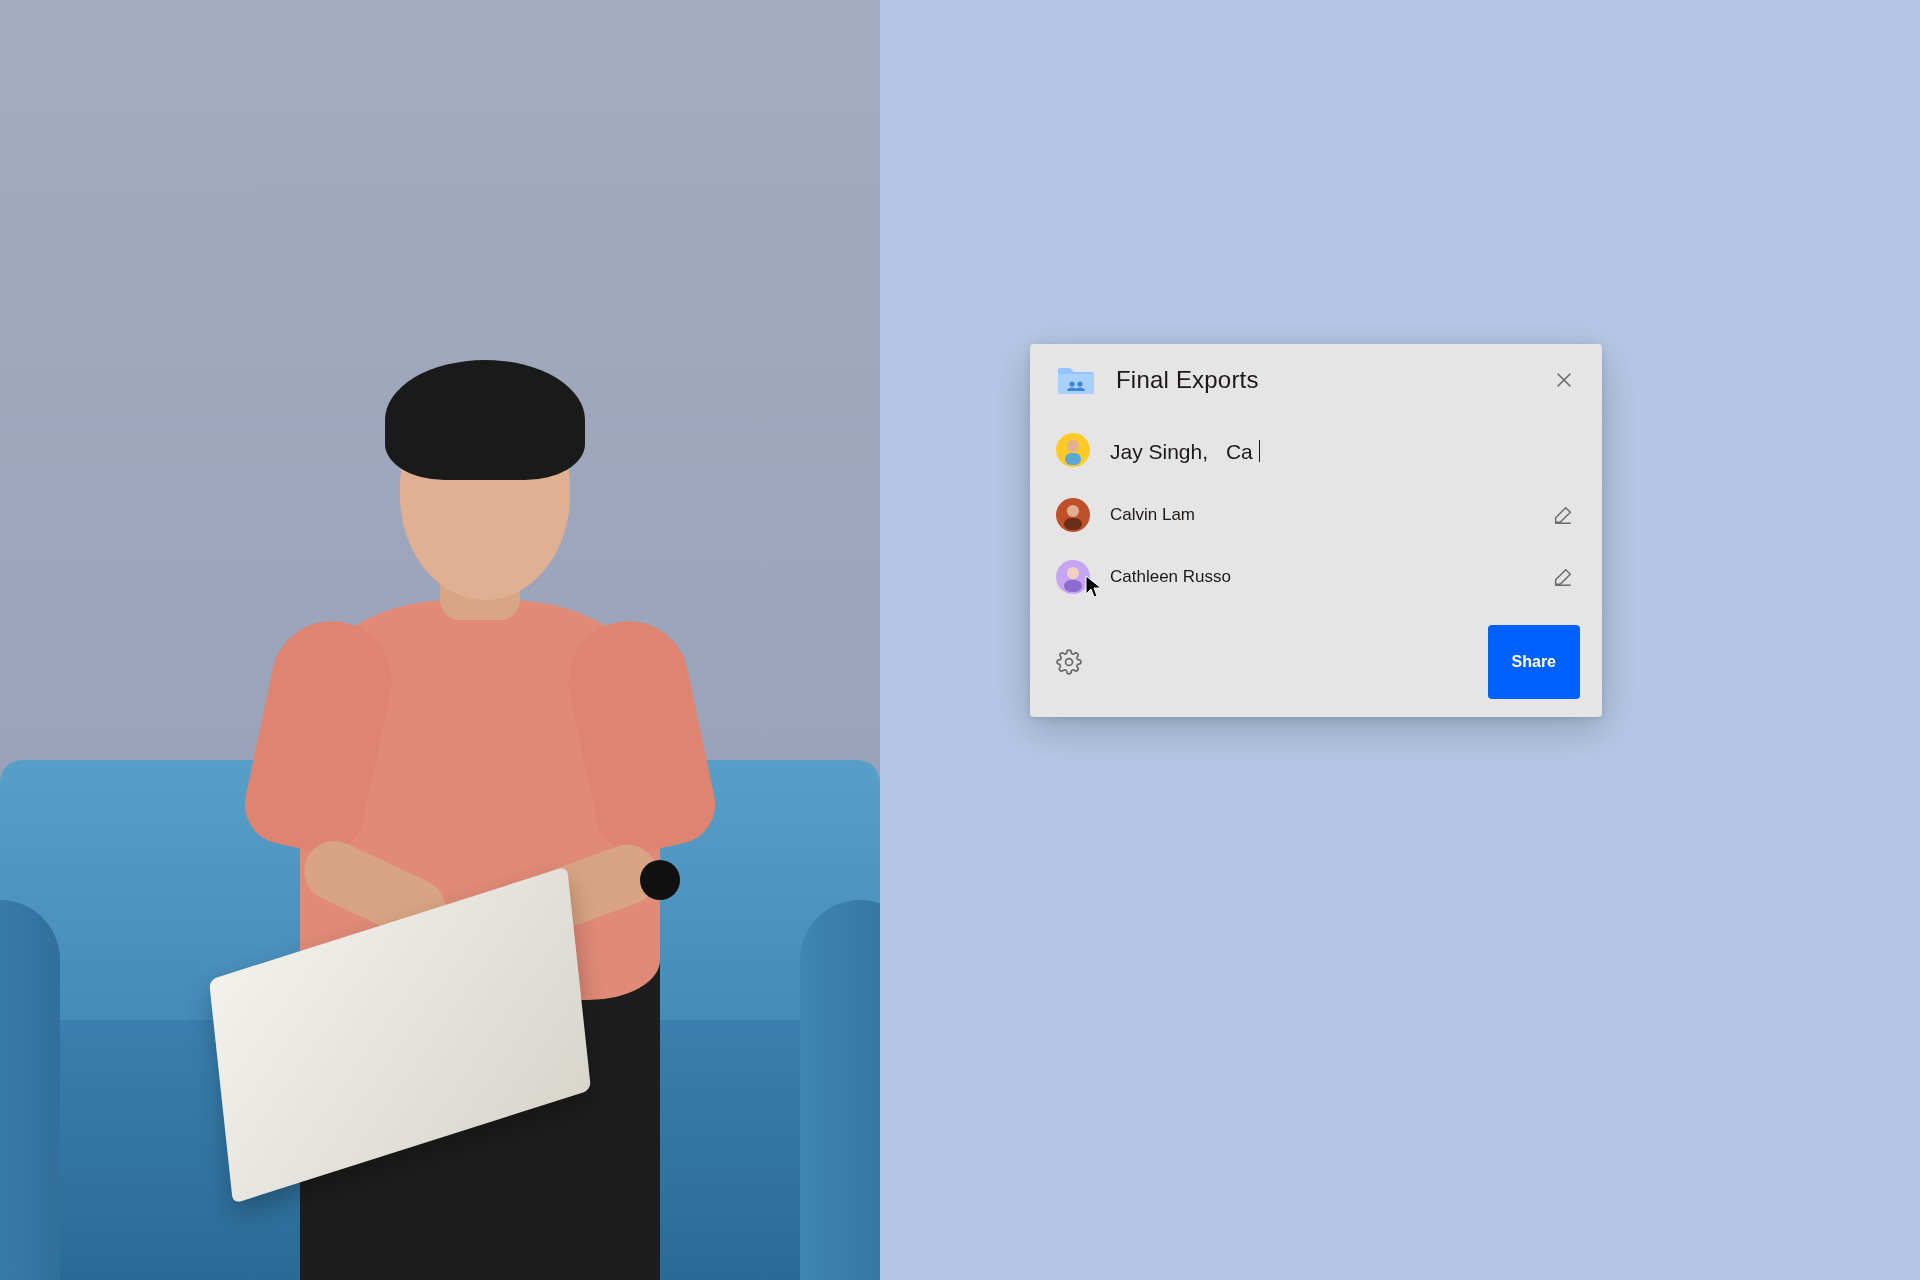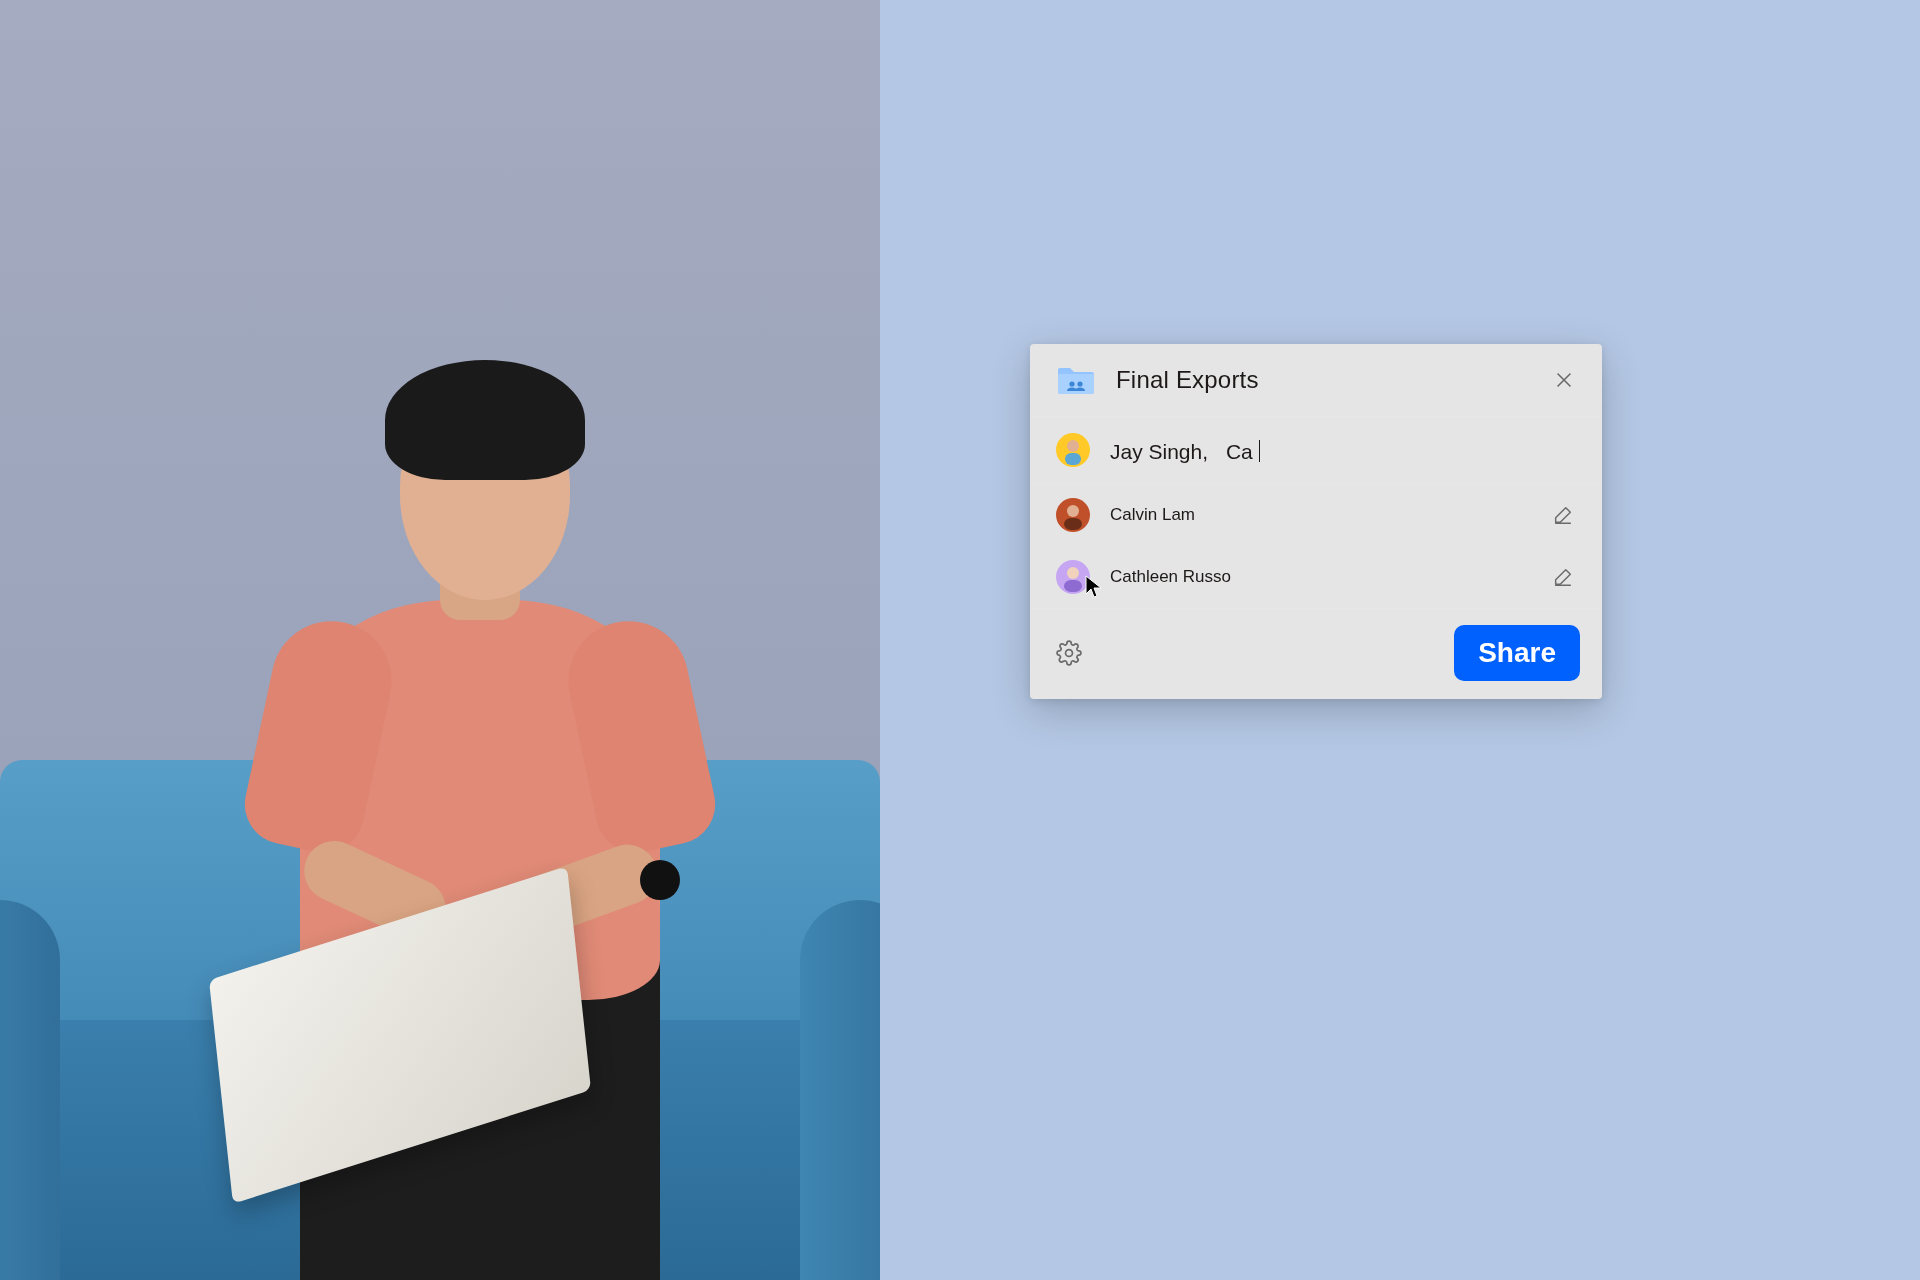--- a/index.html
+++ b/index.html
@@ -136,22 +136,22 @@
   .cursor-arrow svg{width:20px;height:26px;display:block}
 
   .card-footer{
     display:flex;align-items:center;justify-content:space-between;
     padding:16px 22px 18px 26px;
   }
   .gear{color:#6b6b6b;cursor:pointer}
   .gear svg{width:26px;height:26px;display:block}
   .share-btn{
     background:#0061fe;color:#fff;border:none;
-    font-size:28px;font-weight:600;
-    padding:12px 24px;border-radius:10px;cursor:pointer;
+    font-size:16px;font-weight:600;
+    padding:28px 24px;border-radius:4px;cursor:pointer;
   }
 </style>
 </head>
 <body>
 
 <div class="left-panel">
   <div class="couch">
     <div class="couch-back"></div>
     <div class="couch-seat"></div>
     <div class="couch-arm l"></div>

